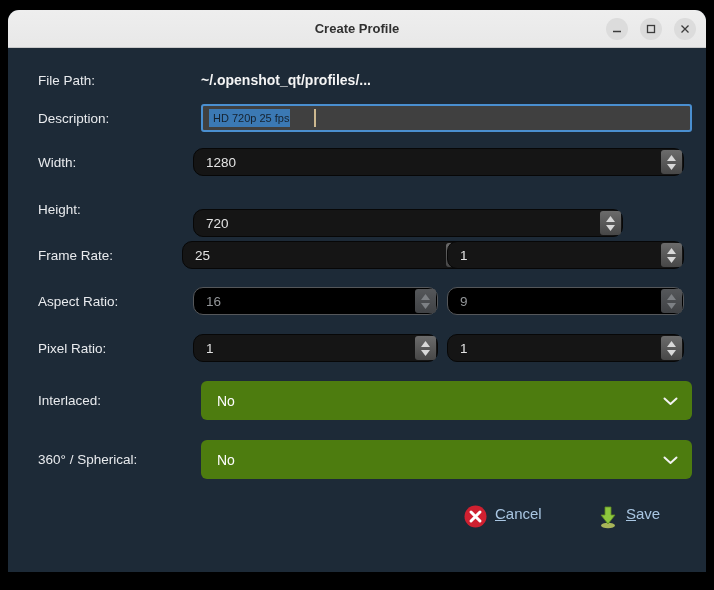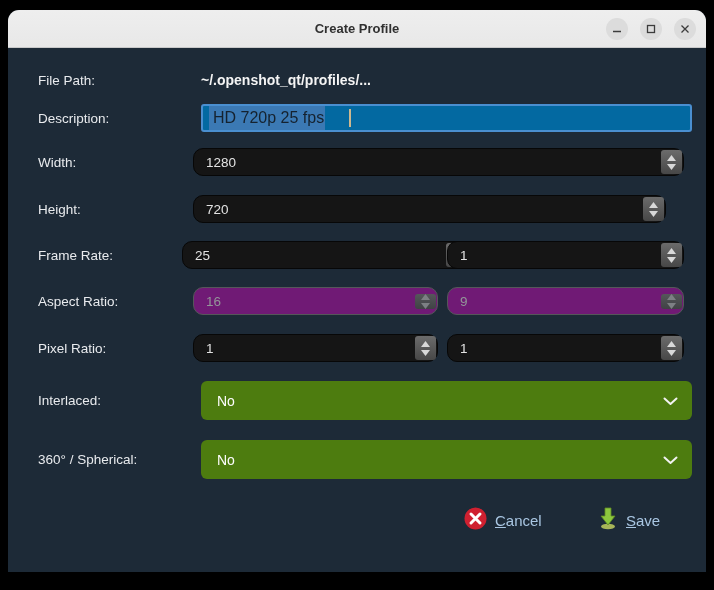--- a/index.html
+++ b/index.html
@@ -41,26 +41,26 @@
     position: absolute; left: 30px;
     font-size: 13.5px; color: #e9ebee; white-space: nowrap;
   }
   .fp-value {
     position: absolute; left: 193px;
     font-size: 14px; font-weight: bold; color: #f4f4f4;
   }
   
   .text-input {
     position: absolute; left: 193px; width: 491px; height: 28px;
-    background: #0369a1;
+    background: #404040;
     border: 2px solid #4a8fd0;
     border-radius: 3px;
     display: flex; align-items: center;
     padding-left: 3px;
-    font-size: 16px;
+    font-size: 11px;
     gap: 24px;
   }
   .sel-block {
     background: #3b79b4; color: #15222f;
     padding: 3px 1px 3px 4px;
     margin-left: 3px;
     white-space: pre;
   }
   .caret {
     width: 2px; height: 18px; background: #cdb88f;
@@ -78,38 +78,38 @@
     padding-left: 12px;
     font-size: 13.5px; color: #e3e3e3;
   }
   .spin-buttons {
     width: 21px; margin: 1px;
     border-radius: 3px;
     background: linear-gradient(#6b6b6b, #474747);
     display: flex; flex-direction: column;
     align-items: center; justify-content: center; gap: 3px;
   }
-  .spin.disabled { background: #701a75; border-color: #55575a; align-items: center; }
+  .spin.disabled { background: #000000; border-color: #55575a; }
   .spin.disabled .spin-value { color: #939699; }
   .spin.disabled .spin-buttons { background: linear-gradient(#55575a, #404245); }
   .spin.disabled .spin-buttons svg polygon { fill: #7d8084; }
   
   .combo {
     position: absolute; left: 193px; width: 491px; height: 39px;
     background: #4d7c0f;
     border-radius: 6px;
     display: flex; align-items: center;
     padding: 0 14px 0 16px;
     font-size: 14px; color: #fdfdfd;
   }
   .combo-text { flex: 1; }
   
   .dlg-btn {
     position: absolute; height: 30px;
-    display: flex; align-items: center; gap: 8px;
+    display: flex; gap: 8px;
     cursor: default;
   }
   .dlg-btn-label {
     display: inline-block;
     font-size: 15px; color: #a9c6e2;
   }
   .dlg-btn-label::first-letter { text-decoration: underline; }
 </style>
 </head>
 <body>
@@ -160,21 +160,21 @@
         <svg width="9" height="6" viewBox="0 0 9 6">
             <polygon points="4.5,0 9,6 0,6" fill="#d8d8d8"></polygon>
           </svg>
         <svg width="9" height="6" viewBox="0 0 9 6">
             <polygon points="0,0 9,0 4.5,6" fill="#d8d8d8"></polygon>
           </svg>
       </span>
     </div>
 
     <div class="flabel" style="top:192px">Height:</div>
-    <div class="spin" style="top:185px; left:185px; width:473px">
+    <div class="spin" style="top:199px; left:185px; width:430px">
       <span class="spin-value">720</span>
       <span class="spin-buttons">
         <svg width="9" height="6" viewBox="0 0 9 6">
             <polygon points="4.5,0 9,6 0,6" fill="#d8d8d8"></polygon>
           </svg>
         <svg width="9" height="6" viewBox="0 0 9 6">
             <polygon points="0,0 9,0 4.5,6" fill="#d8d8d8"></polygon>
           </svg>
       </span>
     </div>

